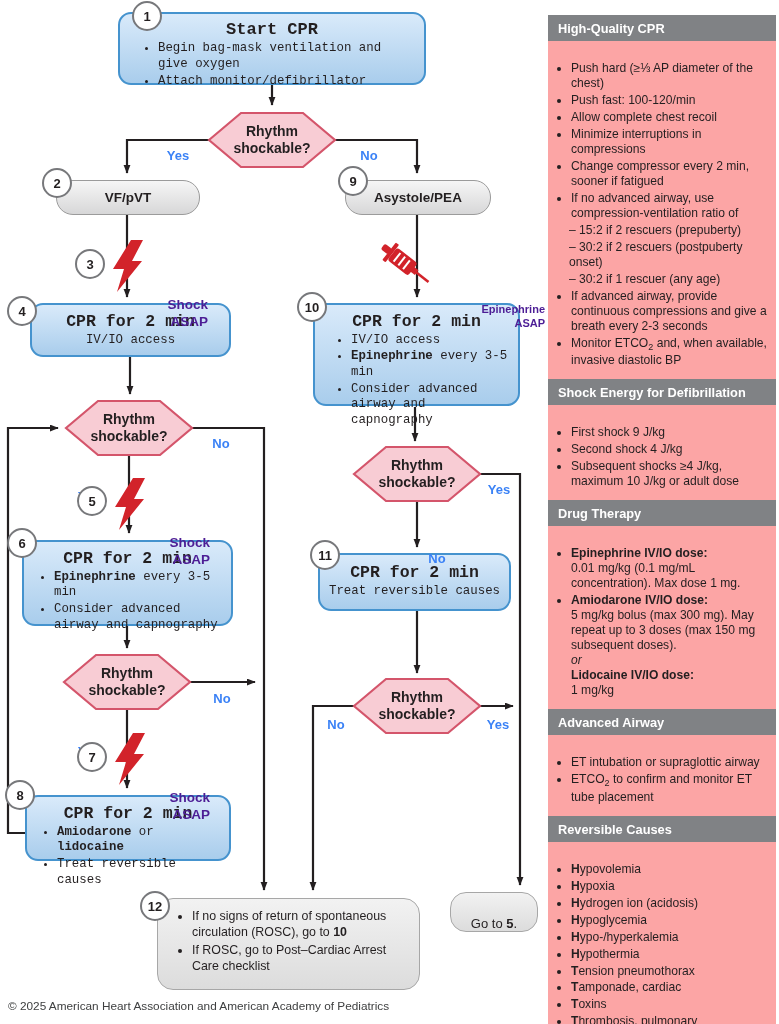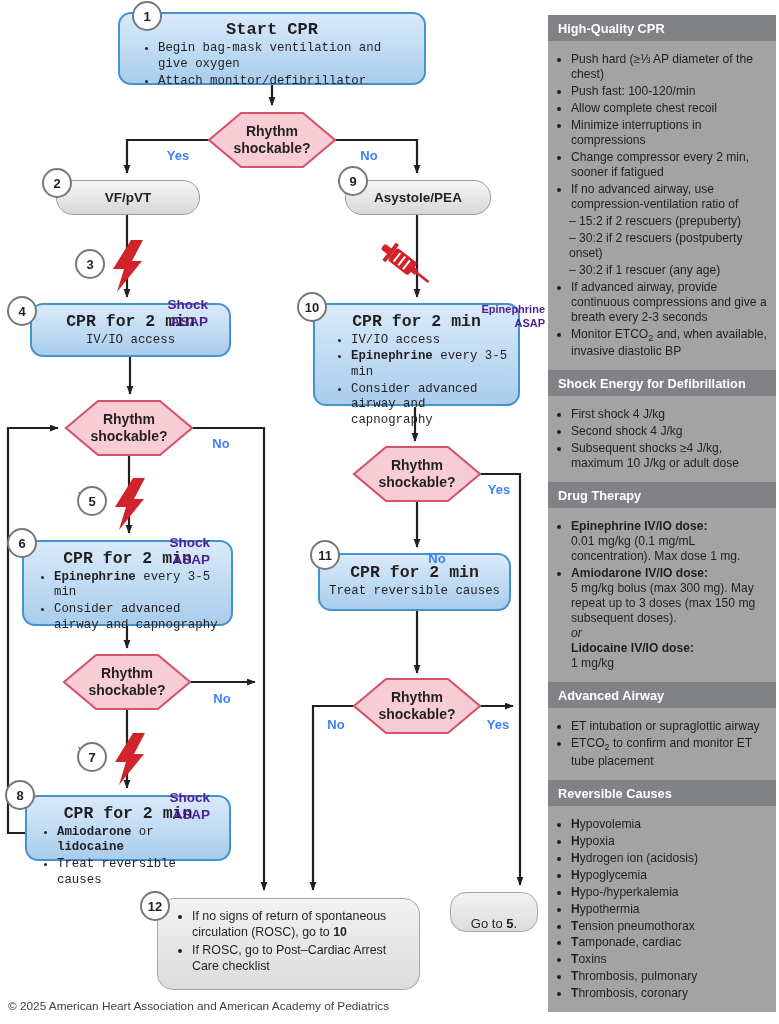--- a/index.html
+++ b/index.html
@@ -23,21 +23,21 @@
   .hextext{position:absolute;z-index:3;width:110px;text-align:center;font-weight:bold;font-size:14px;
         line-height:1.18;transform:translate(-50%,-50%);}
   .lbl{position:absolute;z-index:3;font-weight:bold;font-size:13px;color:#3b82f6;
         transform:translate(-50%,-50%);white-space:nowrap;margin-top:29px;}
   .redcall{position:absolute;z-index:3;font-weight:bold;font-size:13.5px;color:#4c1d95;
         text-align:right;line-height:1.25;transform:translate(-50%,-50%);margin-top:46px;}
 
   
   #sidebar{position:absolute;left:548px;top:15px;width:228px;z-index:1;}
   .sec-h{background:#808285;color:#ffffff;font-weight:bold;font-size:12.8px;padding:6px 10px 5px 10px;}
-  .sec-b{background:#a3a3a3;padding:11px 6px 9px 8px;}
+  .sec-b{background:#fca5a5;padding:20px 6px 9px 8px;}
   .sec-b ul{margin:0;padding-left:15px;font-size:12.1px;line-height:1.24;}
   .sec-b li{margin:0 0 2px 0;}
   .sec-b li.sub{list-style:none;margin-left:-2px;}
   sub{font-size:9px;}
 
   #copyright{position:absolute;left:8px;top:999px;font-size:11.8px;color:#3f4041;z-index:1;}
 </style>
 </head>
 <body>
 
@@ -206,21 +206,21 @@
           <li class="sub">– 15:2 if 2 rescuers (prepuberty)</li>
           <li class="sub">– 30:2 if 2 rescuers (postpuberty onset)</li>
           <li class="sub">– 30:2 if 1 rescuer (any age)</li>
           <li>If advanced airway, provide continuous compressions and give a breath every 2-3 seconds</li>
           <li>Monitor ETCO<sub>2</sub> and, when available, invasive diastolic BP</li>
         </ul>
     </div>
     <div class="sec-h">Shock Energy for Defibrillation</div>
     <div class="sec-b">
       <ul>
-          <li>First shock 4 J/kg</li>
+          <li>First shock 9 J/kg</li>
           <li>Second shock 4 J/kg</li>
           <li>Subsequent shocks ≥4 J/kg, maximum 10 J/kg or adult dose</li>
         </ul>
     </div>
     <div class="sec-h">Drug Therapy</div>
     <div class="sec-b">
       <ul>
           <li><b>Epinephrine IV/IO dose:</b><br>0.01 mg/kg (0.1 mg/mL concentration). Max dose 1 mg.</li>
           <li><b>Amiodarone IV/IO dose:</b><br>5 mg/kg bolus (max 300 mg). May repeat up to 3 doses (max 150 mg subsequent doses).<br><i>or</i><br><b>Lidocaine IV/IO dose:</b><br>1 mg/kg</li>
         </ul>

